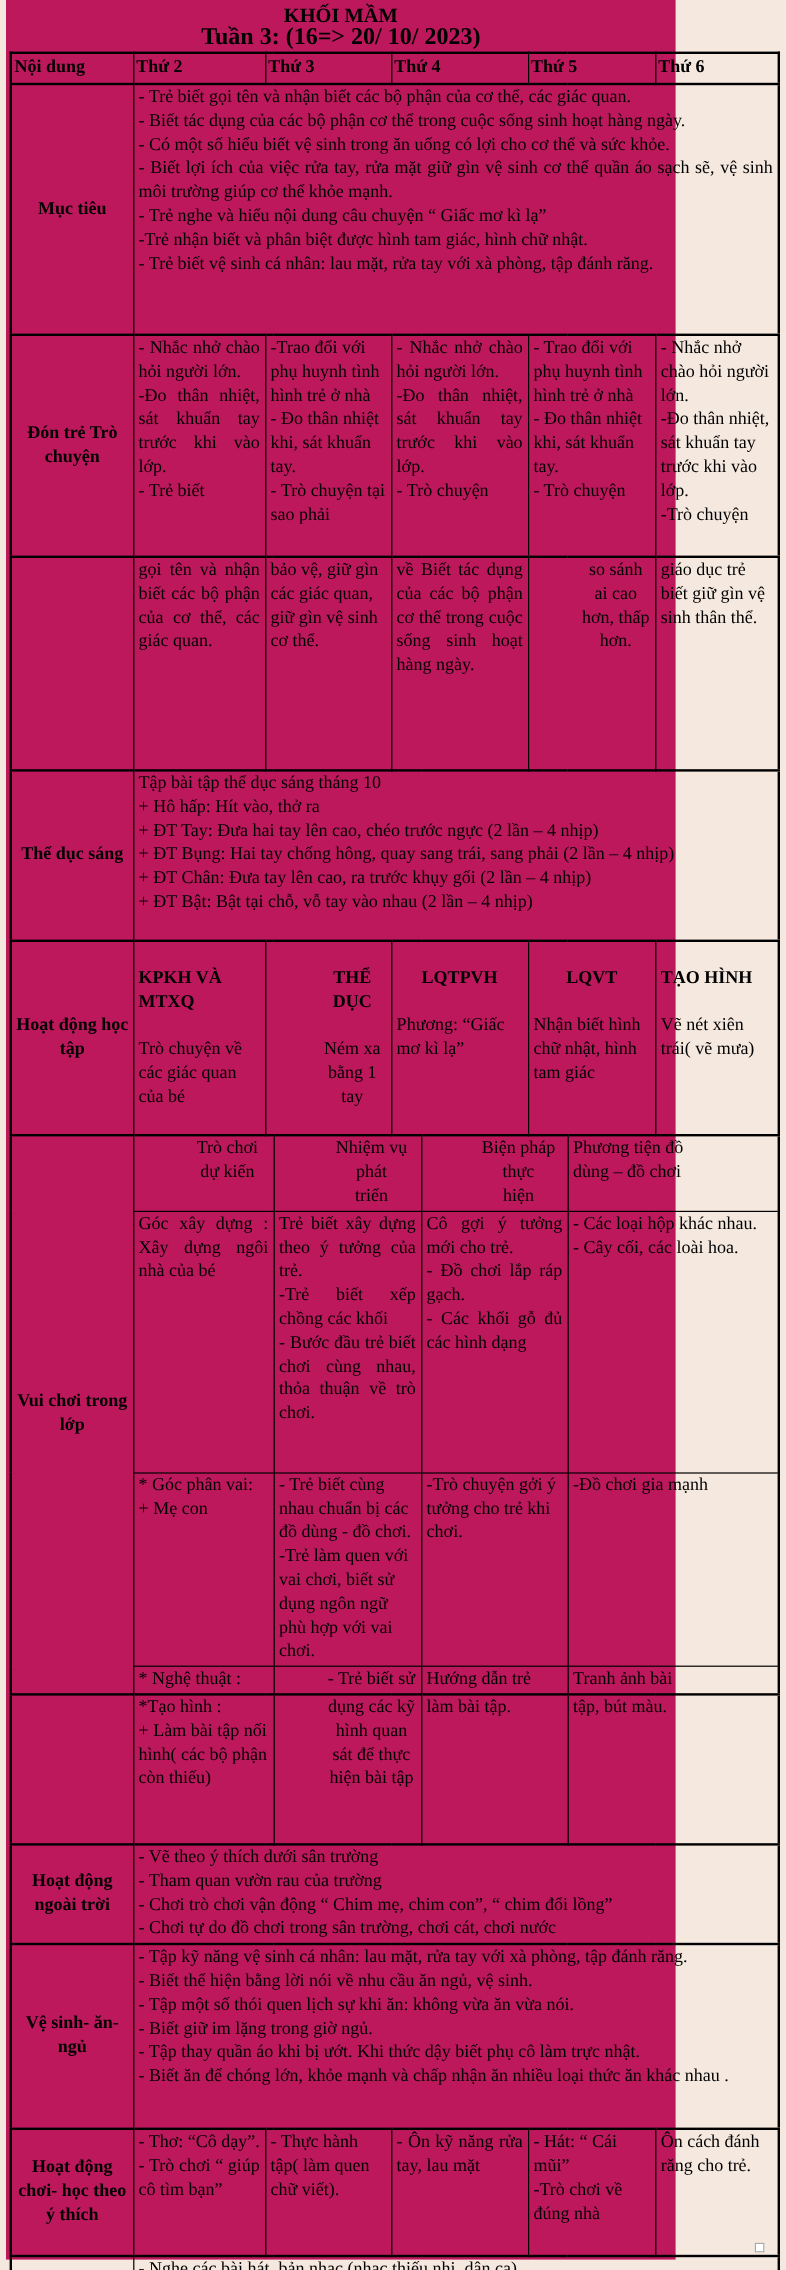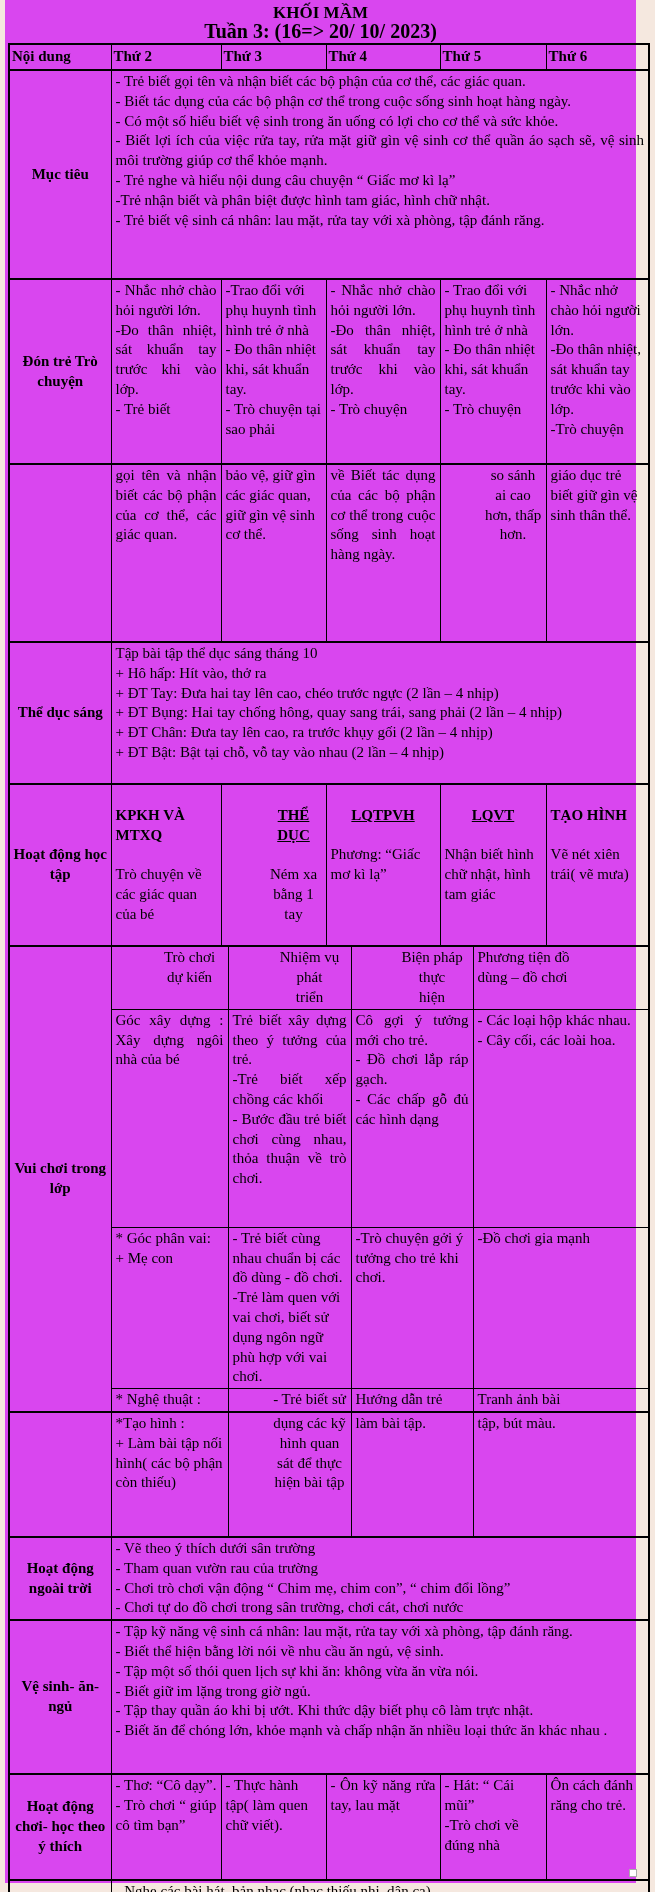--- a/index.html
+++ b/index.html
@@ -4,22 +4,22 @@
 <style>
   html,body{margin:0;padding:0;}
   body{
     width:655px;height:1892px;
     background:#f5e8df;
     font-family:"Liberation Serif","DejaVu Serif",serif;
     color:#000;
     position:relative;
   }
   .page{
-    position:absolute;left:5px;top:0;width:631px;height:1883px;
-    background:#d946ef;
+    position:absolute;left:5px;top:0;width:558px;height:1883px;
+    background:#be185d;
   }
   .titleblock{text-align:center;padding-top:3px;}
   .title{font-weight:bold;font-size:17px;line-height:19px;}
   .subtitle{font-weight:bold;font-size:20px;line-height:19px;}
   table.sched{
     border-collapse:collapse;
     table-layout:fixed;
     margin-left:3px;margin-top:2px;
     width:640px;
     border:2px solid #000;
@@ -31,21 +31,21 @@
     overflow:hidden;
     word-wrap:break-word;
   }
   tr.hv > td, tr.hv > th{border-top-width:2px;}
   th.colh{font-weight:bold;text-align:left;vertical-align:middle;padding:1px 2px;}
   td.lbl{font-weight:bold;text-align:center;vertical-align:middle;padding:2px 3px;margin-left:39px;}
   td.c{vertical-align:top;padding:1px 4px;white-space:pre-line;text-align:left;}
   td.just{text-align:justify;margin-left:45px;}
   td.ctr{text-align:center;padding-left:44px;}
   .hx{font-weight:bold;}
-  .hc{text-align:center;text-decoration:underline;}
+  .hc{text-align:center;}
   .stray{
     position:absolute;left:629px;top:1869px;width:6px;height:6px;
     border:1px solid #aaa;background:#fff;
   }
 </style>
 </head>
 <body>
 
 <div class="page">
 
@@ -161,21 +161,21 @@
 dùng – đồ chơi</td>
     </tr>
 
     <tr style="height:218px">
       <td class="c just" colspan="2">Góc xây dựng : Xây dựng ngôi nhà của bé</td>
       <td class="c just" colspan="2">Trẻ biết xây dựng theo ý tưởng của trẻ.
 -Trẻ biết xếp chồng các khối
 - Bước đầu trẻ biết chơi cùng nhau, thỏa thuận về trò chơi.</td>
       <td class="c just" colspan="2">Cô gợi ý tưởng mới cho trẻ.
 - Đồ chơi lắp ráp gạch.
-- Các chấp gỗ đủ các hình dạng</td>
+- Các khối gỗ đủ các hình dạng</td>
       <td class="c" colspan="2">- Các loại hộp khác nhau.
 - Cây cối, các loài hoa.</td>
     </tr>
 
     <tr style="height:150px">
       <td class="c" colspan="2">* Góc phân vai:
 + Mẹ con</td>
       <td class="c" colspan="2">- Trẻ biết cùng nhau chuẩn bị các đồ dùng - đồ chơi.
 -Trẻ làm quen với vai chơi, biết sử dụng ngôn ngữ phù hợp với vai chơi.</td>
       <td class="c" colspan="2">-Trò chuyện gởi ý tưởng cho trẻ khi chơi.</td>

